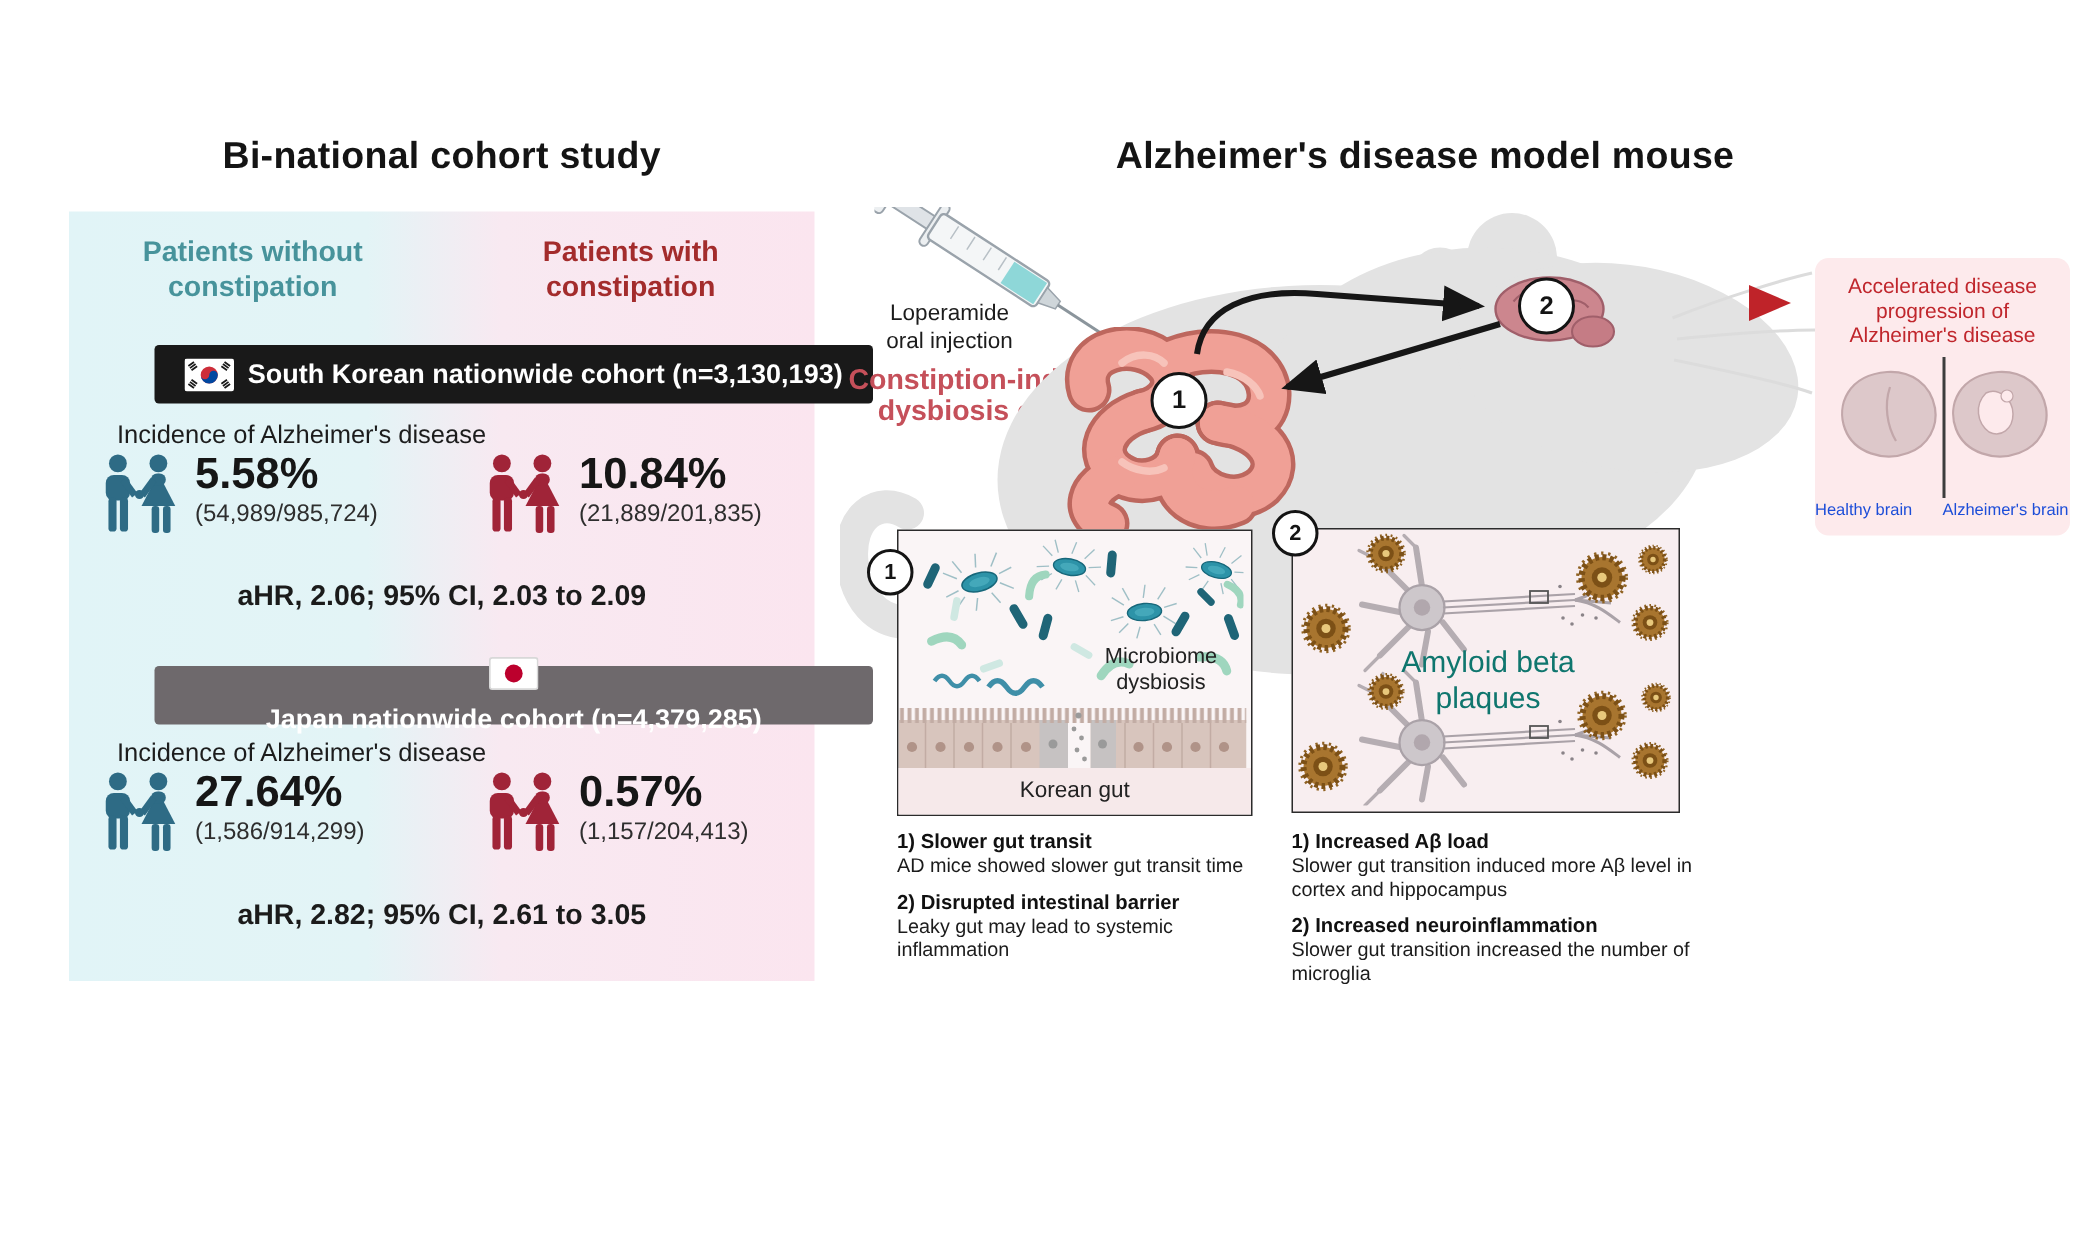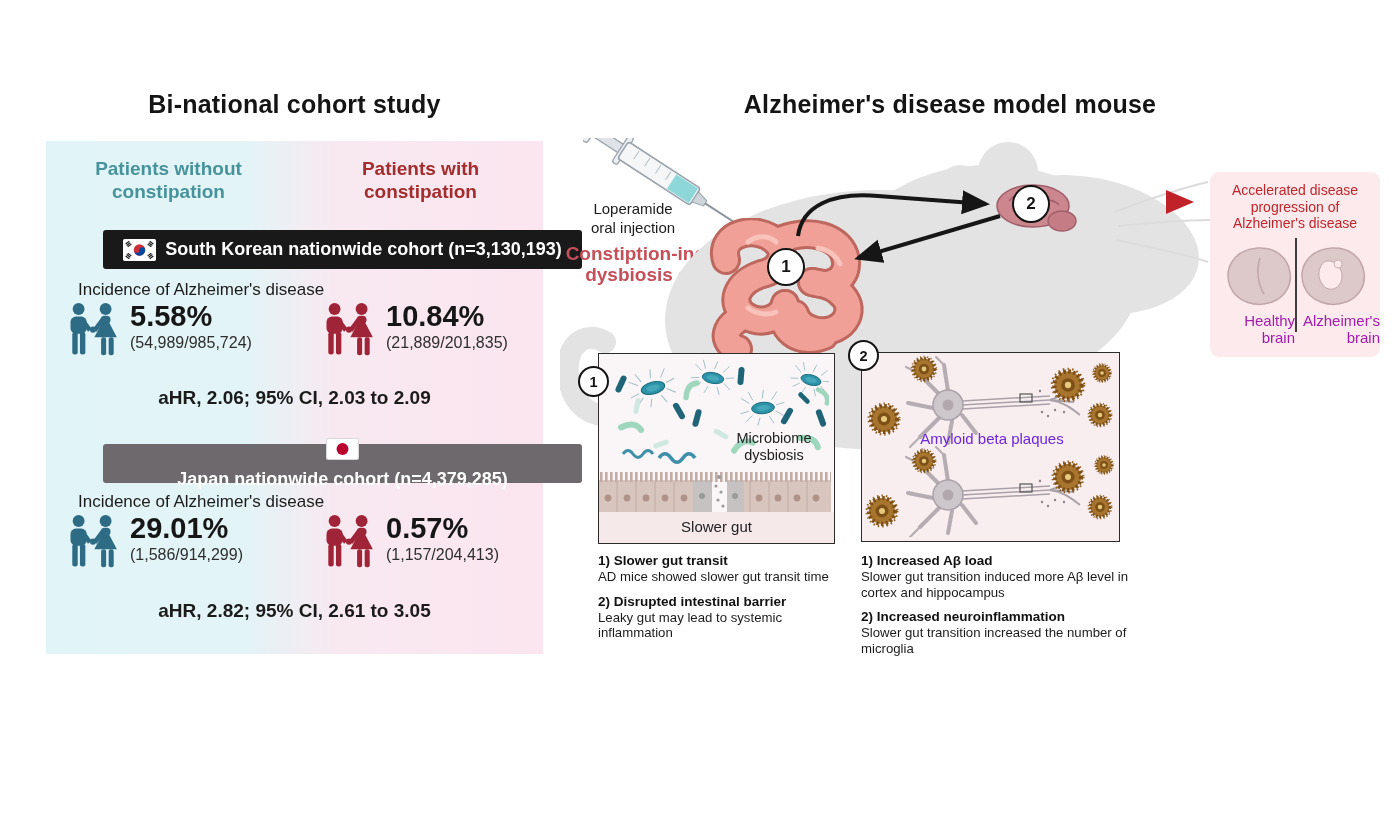--- a/index.html
+++ b/index.html
@@ -36,30 +36,30 @@
          justify-content:center;font-weight:bold;color:#141414;z-index:30;}
   .badge-lg{width:34px;height:34px;font-size:17px;}
   .badge-sm{width:27px;height:27px;font-size:14.5px;}
 
   
   .outcome{left:1210px;top:172px;width:170px;height:185px;background:#fdeaec;border-radius:9px;z-index:12;}
   .outcome-title{position:absolute;top:10px;left:7px;right:7px;text-align:center;font-size:14px;
                  font-weight:normal;color:#c0262c;line-height:1.18;}
   .outcome-divider{position:absolute;left:50%;top:66px;width:2px;height:94px;background:#3d3d3d;}
   .outcome-labels{position:absolute;bottom:10px;left:0;right:0;display:flex;}
-  .outcome-labels div{flex:1;text-align:right;font-size:15px;color:#a21caf;line-height:1.18;}
+  .outcome-labels div{flex:1;text-align:left;font-size:11px;color:#1d4ed8;line-height:1.18;}
 
   
   .ebox{border:1.6px solid #2b2b2b;z-index:12;}
   .box1{left:598px;top:353px;width:235px;height:189px;background:#faf5f6;}
   .box2{left:861px;top:352px;width:257px;height:188px;background:#f8eef0;}
   .microbiome-label{position:absolute;right:4px;top:76px;width:112px;text-align:center;font-size:14.5px;color:#222;line-height:1.2;}
   .leaky-strip{position:absolute;left:0;right:0;top:158px;bottom:0;background:#f6e9ea;}
   .leaky-label{position:absolute;left:0;right:0;top:6px;text-align:center;font-size:15px;color:#222;}
-  .plaques-label{position:absolute;left:55px;top:77px;width:150px;text-align:center;font-size:15px;color:#6d28d9;line-height:1.2;}
+  .plaques-label{position:absolute;left:55px;top:77px;width:150px;text-align:center;font-size:20px;color:#0f766e;line-height:1.2;}
 
   
   .points{width:260px;z-index:12;}
   .pt-head{font-weight:bold;font-size:13.5px;color:#111;margin-top:9px;}
   .pt-body{font-size:13.2px;color:#1b1b1b;line-height:1.18;margin-top:1px;}
 
   
   .logo{left:1098px;top:734px;width:300px;height:95px;display:flex;align-items:center;gap:12px;z-index:40;}
   .logo-news{font-size:74px;font-weight:bold;font-style:italic;color:#ffffff;letter-spacing:-4px;
              -webkit-text-stroke:1.3px #c2c2c2;
@@ -161,21 +161,21 @@
           <rect x="15.5" y="33" width="6" height="25" rx="2.5"></rect>
         <path d="M20 18 l8.5 11.5 l-4 3.2 l-8.5 -11.5 z"></path>
         <path d="M44 15 l12.5 24 h-25 z"></path>
         <rect x="38.5" y="15" width="11" height="9" rx="4.5"></rect>
         <rect x="39" y="39" width="5.6" height="20" rx="2.4"></rect>
           <rect x="47.4" y="39" width="5.6" height="20" rx="2.4"></rect>
         <path d="M38.5 18 l-8.5 11.5 l4 3.2 l8.5 -11.5 z"></path>
         <circle cx="30" cy="30.5" r="3.4"></circle>
       </svg>
       <div>
-        <div class="pct">29.01%</div>
+        <div class="pct">27.64%</div>
         <div class="frac">(1,586/914,299)</div>
       </div>
     </div>
     <div class="abs stat" style="left:276px;top:372px;">
       <svg viewBox="0 0 60 64" fill="#a02438">
         <circle cx="14" cy="7.5" r="6.6"></circle>
           <circle cx="44" cy="7.5" r="6.6"></circle>
         <rect x="5" y="16" width="18" height="19" rx="6"></rect>
         <rect x="7" y="33" width="6" height="25" rx="2.5"></rect>
           <rect x="15.5" y="33" width="6" height="25" rx="2.5"></rect>
@@ -401,21 +401,21 @@
         <circle cx="103" cy="24" r="3"></circle>
           <circle cx="136" cy="24" r="3"></circle>
         <circle cx="117" cy="14" r="1.6"></circle>
           <circle cx="122" cy="20" r="1.6"></circle>
         <circle cx="119" cy="28" r="1.6"></circle>
           <circle cx="124" cy="34" r="1.6"></circle>
           <circle cx="120" cy="5" r="2"></circle>
       </g>
     </svg>
     <div class="leaky-strip">
-      <div class="leaky-label">Slower gut</div>
+      <div class="leaky-label">Korean gut</div>
     </div>
   </div>
   <div class="abs badge badge-sm" style="left:578px;top:366px;">1</div>
 
   <div class="abs ebox box2">
     <svg style="position:absolute;left:0;top:0;" width="253" height="184" viewBox="0 0 253 184">
       <defs>
         <g id="neu">
           <g stroke="#b5adb2" stroke-width="4" stroke-linecap="round" fill="none">
             <path d="M60 -8 L36 -32"></path>

